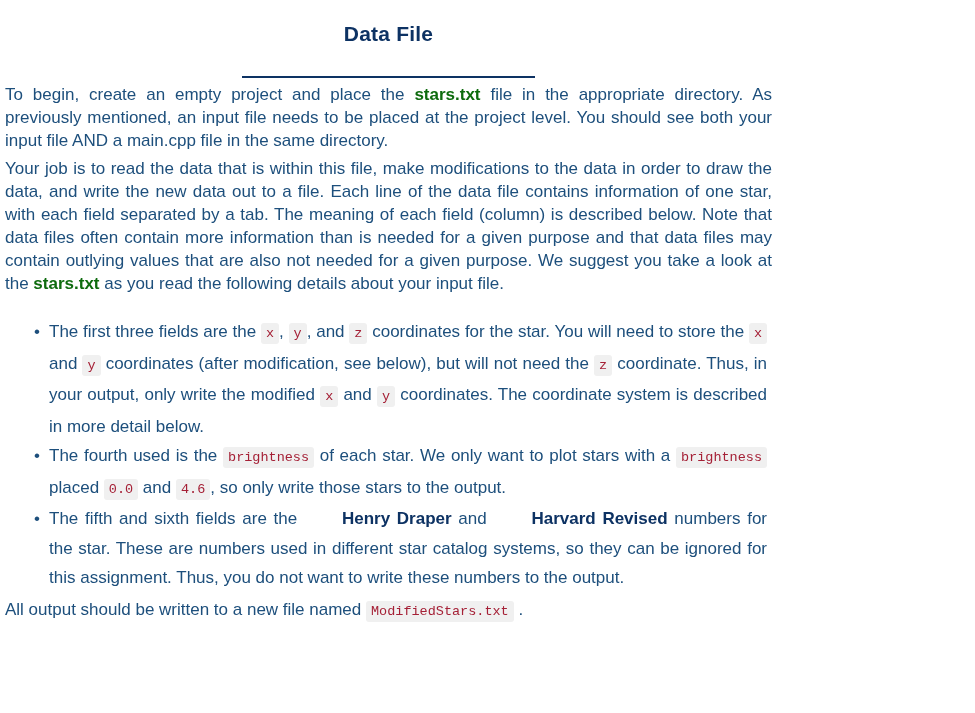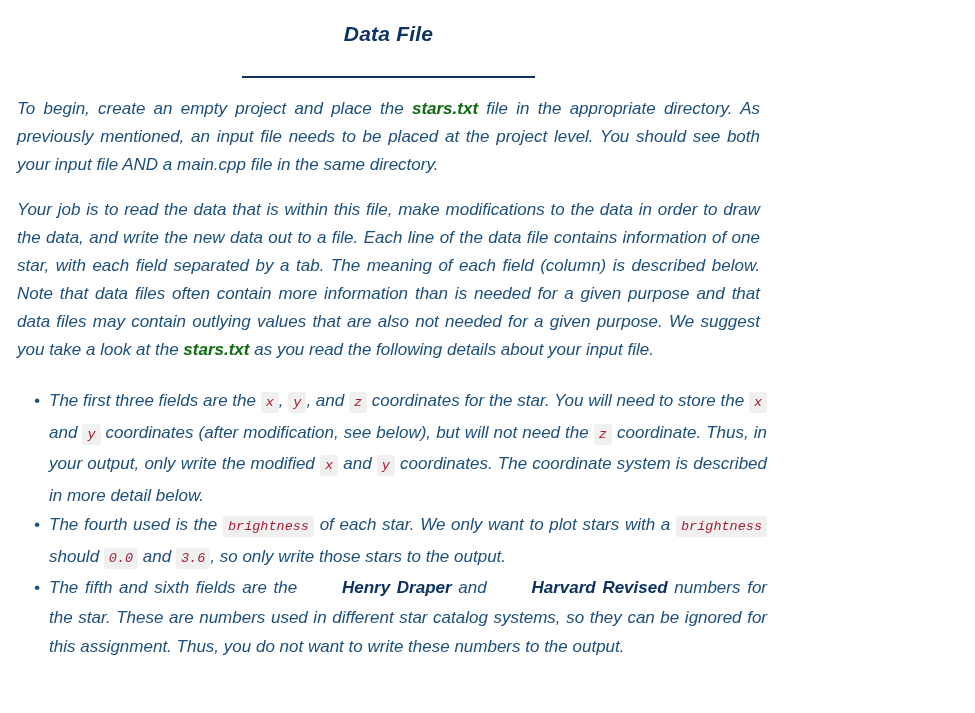--- a/index.html
+++ b/index.html
@@ -11,42 +11,41 @@
     width: 975px;
     height: 713px;
     font-family: "Liberation Sans", sans-serif;
     color: #1d4f7c;
     overflow: hidden;
   }
   .page {
     width: 777px;
     box-sizing: border-box;
     padding: 0;
-    font-style: italic;
   }
   .doc-title {
     text-align: center;
     font-size: 21px;
     font-weight: bold;
     color: #0d3263;
     margin: 22px 0 0 0;
     letter-spacing: 0.2px;
   }
   .title-rule {
     width: 293px;
     height: 0;
     border: none;
     border-top: 2px solid #0d3263;
     margin: 30px auto 0 auto;
   }
   p.body-text {
     font-size: 17px;
-    line-height: 28px;
+    line-height: 23px;
     text-align: justify;
-    margin: 17px;
+    margin: 5px;
     color: #1d4f7c;
   }
   .para-intro { margin-top: 26px; }
   .para-job   { margin-top: 26px; }
   .para-out   { margin-top: 22px; }
   .file-ref {
     font-weight: bold;
     color: #0e6b0e;
   }
   .strong-term {
@@ -97,20 +96,21 @@
   <hr class="title-rule">
 
   <p class="body-text para-intro"><span>To begin, create an empty project and place the </span><span class="file-ref">stars.txt</span><span> file in the appropriate directory. As previously mentioned, an input file needs to be placed at the project level. You should see both your input file AND a main.cpp file in the same directory.</span></p>
 
   <p class="body-text para-job"><span>Your job is to read the data that is within this file, make modifications to the data in order to draw the data, and write the new data out to a file. Each line of the data file contains information of one star, with each field separated by a tab. The meaning of each field (column) is described below. Note that data files often contain more information than is needed for a given purpose and that data files may contain outlying values that are also not needed for a given purpose. We suggest you take a look at the </span><span class="file-ref">stars.txt</span><span> as you read the following details about your input file.</span></p>
 
   <ul class="field-list">
 
     <li><span class="bullet-dot">•</span><span>The first three fields are the </span><code class="chip">x</code><span>, </span><code class="chip">y</code><span>, and </span><code class="chip">z</code><span> coordinates for the star. You will need to store the </span><code class="chip">x</code><span> and </span><code class="chip">y</code><span> coordinates (after modification, see below), but will not need the </span><code class="chip">z</code><span> coordinate. Thus, in your output, only write the modified </span><code class="chip">x</code><span> and </span><code class="chip">y</code><span> coordinates. The coordinate system is described in more detail below.</span></li>
 
-    <li><span class="bullet-dot">•</span><span>The fourth used is the </span><code class="chip">brightness</code><span> of each star. We only want to plot stars with a </span><code class="chip">brightness</code><span> should </span><code class="chip">0.0</code><span> and </span><code class="chip">3.6</code><span>, so only write those stars to the output.</span></li>
+    <li><span class="bullet-dot">•</span><span>The fourth used is the </span><code class="chip">brightness</code><span> of each star. We only want to plot stars with a </span><code class="chip">brightness</code><span> placed </span><code class="chip">0.0</code><span> and </span><code class="chip">4.6</code><span>, so only write those stars to the output.</span></li>
 
     <li><span class="bullet-dot">•</span><span>The fifth and sixth fields are the </span><span class="strong-term">Henry Draper</span><span> and </span><span class="strong-term">Harvard Revised</span><span> numbers for the star. These are numbers used in different star catalog systems, so they can be ignored for this assignment. Thus, you do not want to write these numbers to the output.</span></li>
 
   </ul>
 
+  <p class="body-text para-out"><span>All output should be written to a new file named </span><code class="chip">ModifiedStars.txt</code><span> .</span></p>
 
 </div>
 
 </body></html>

